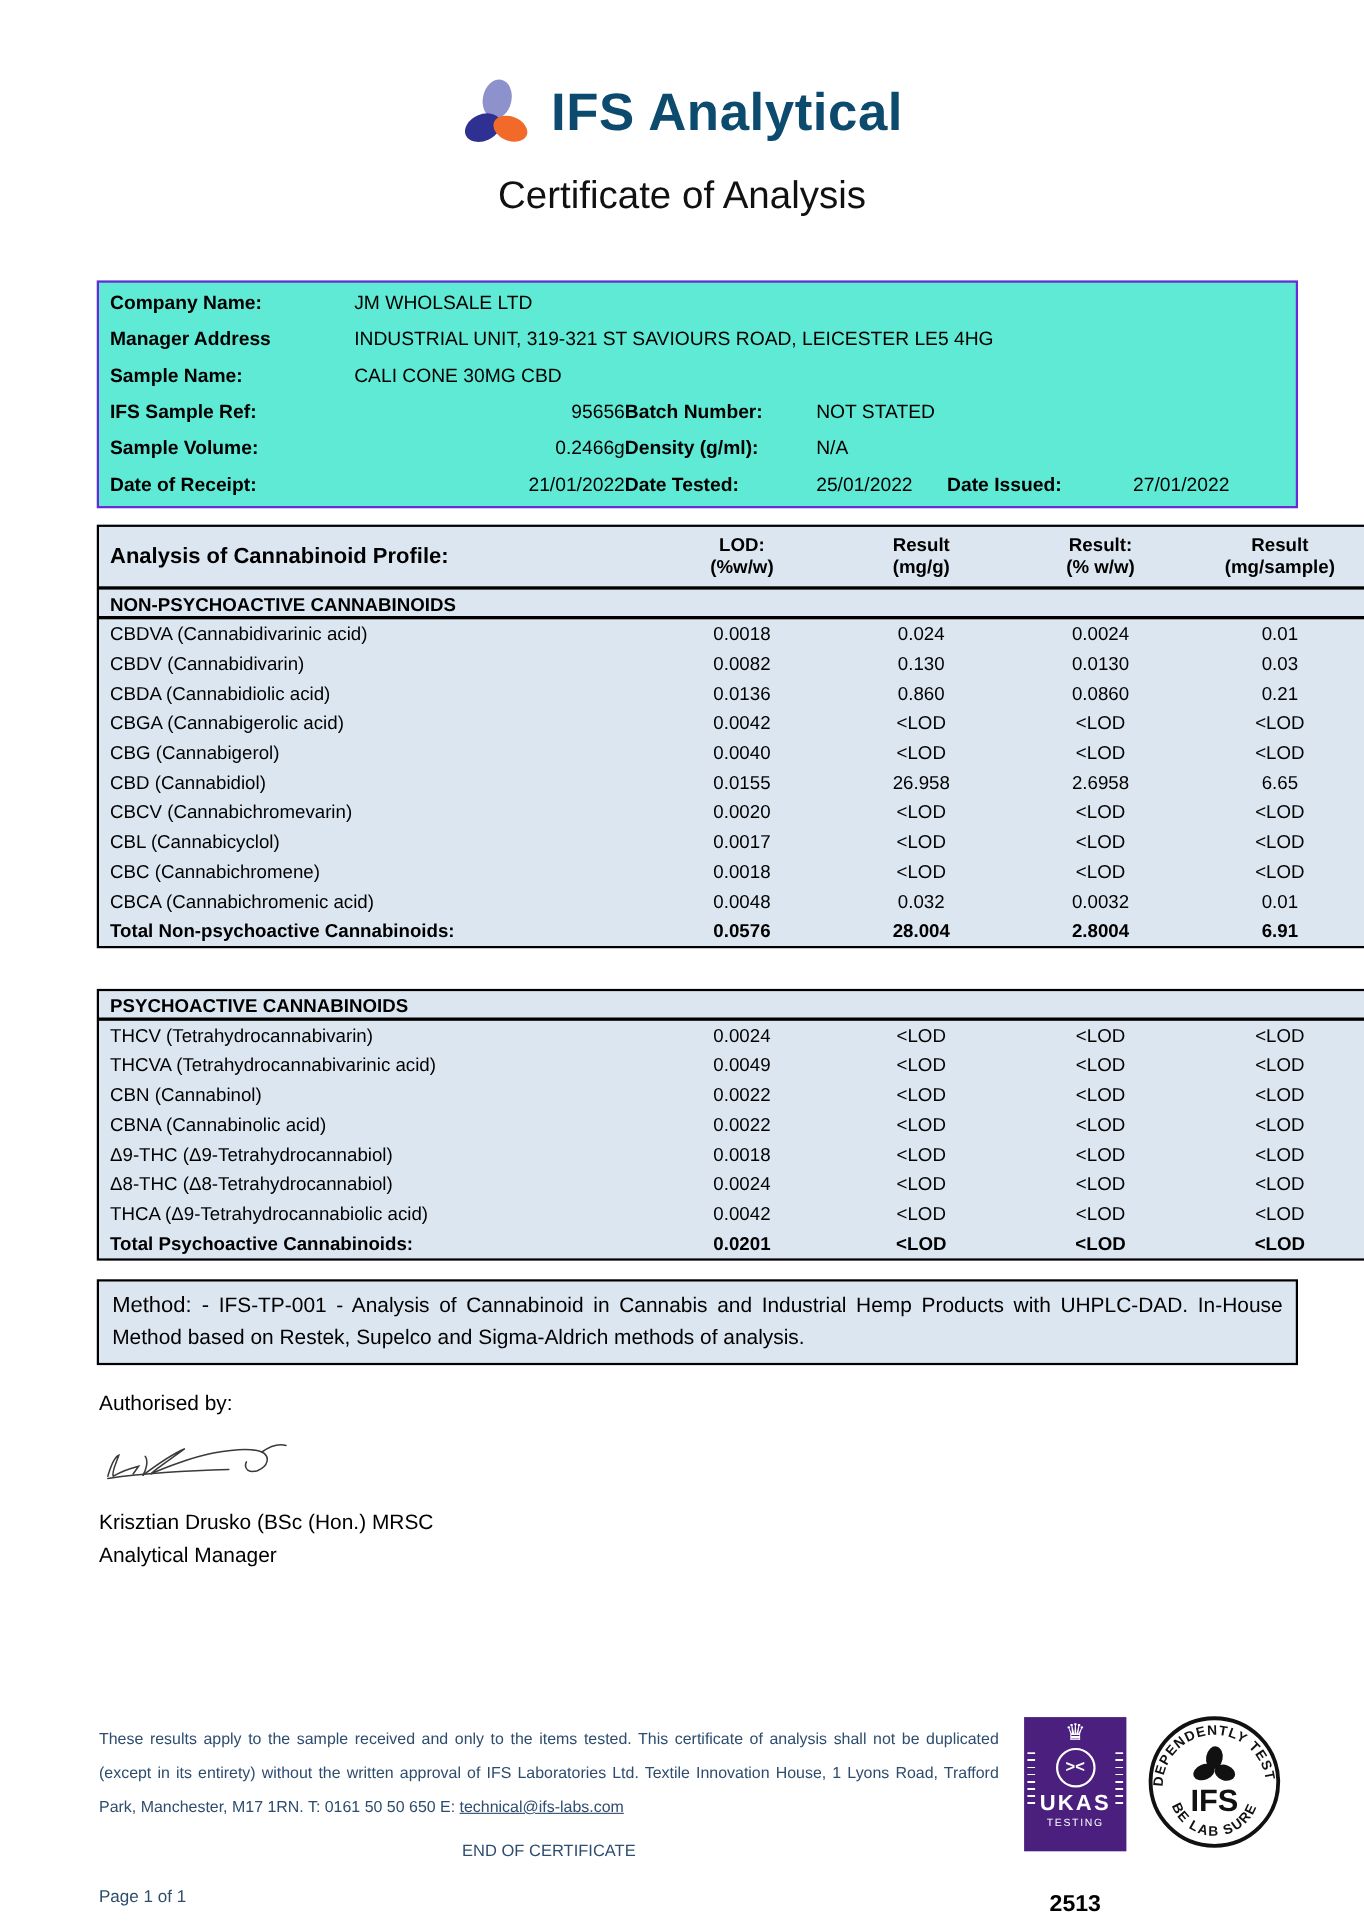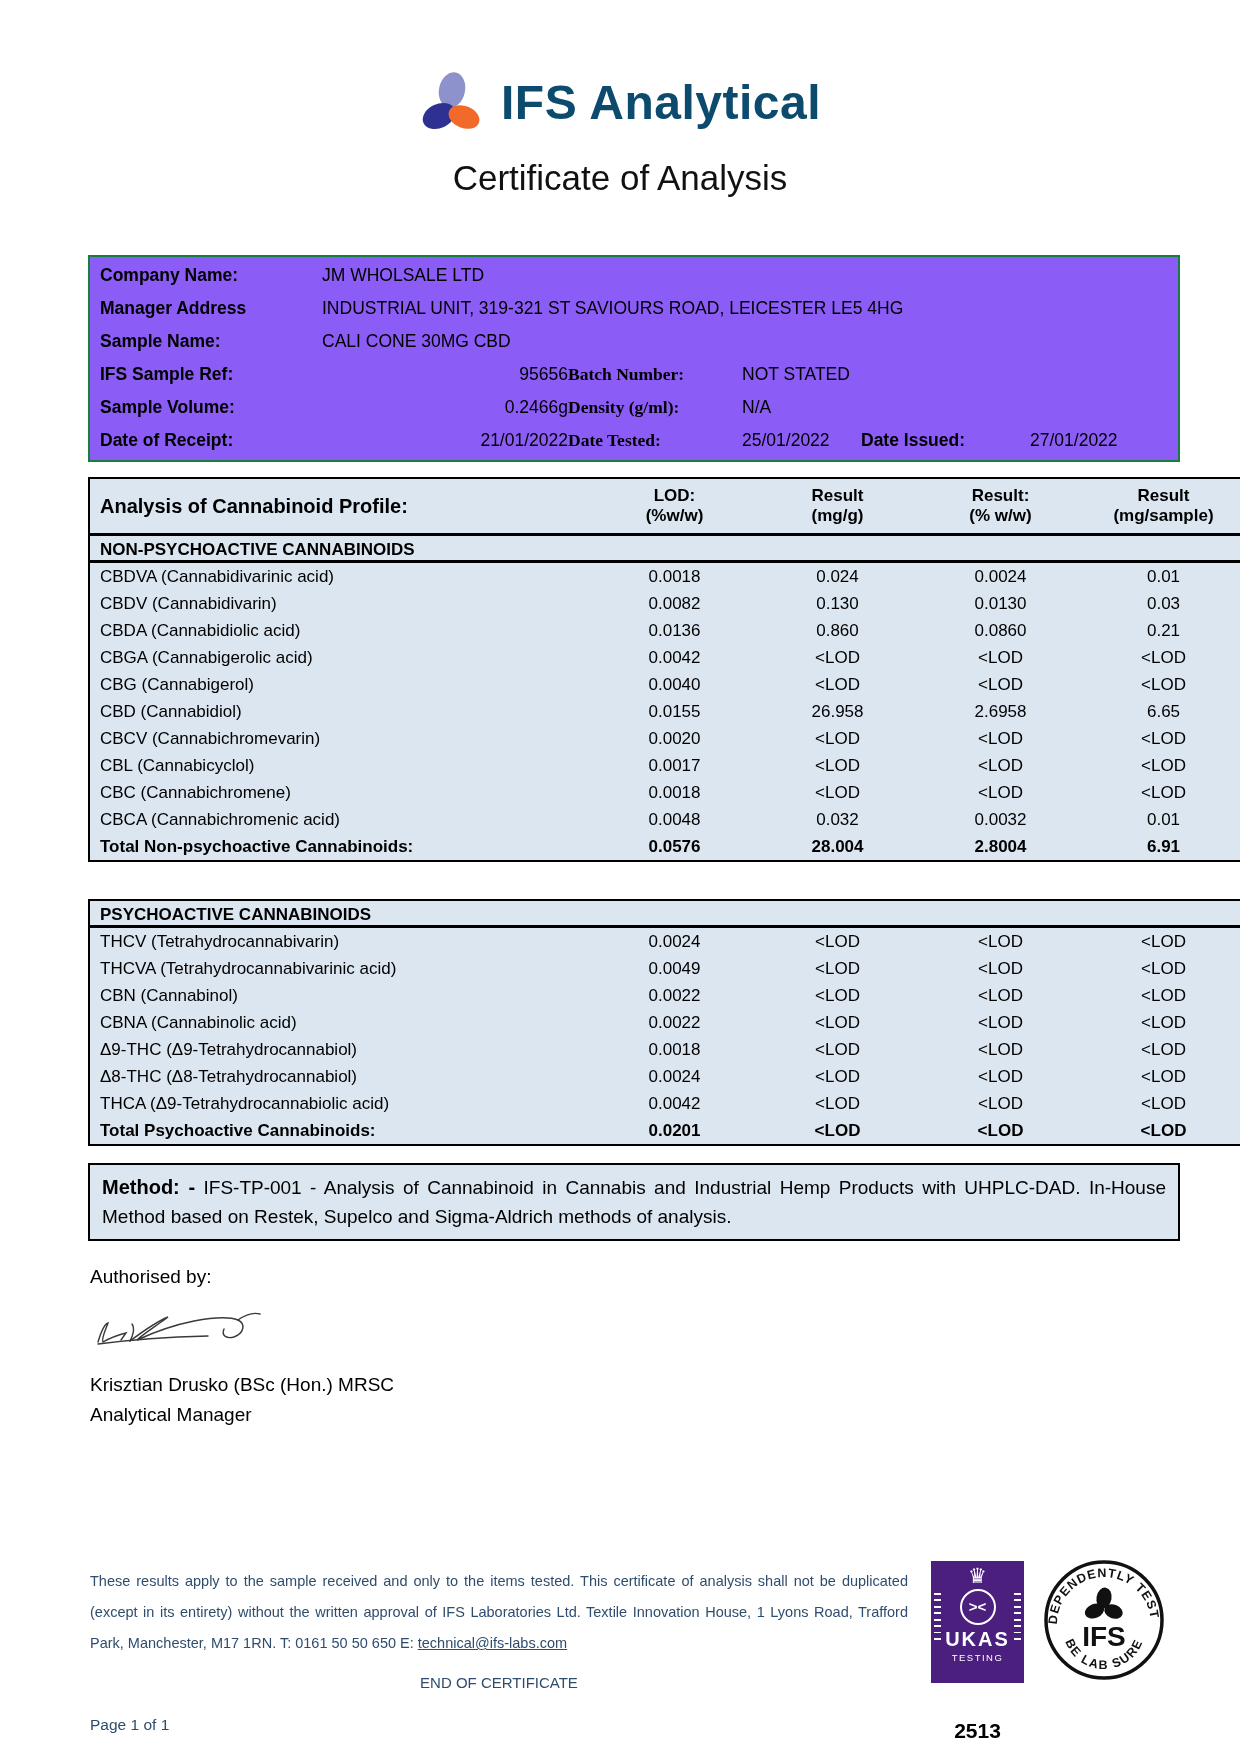--- a/index.html
+++ b/index.html
@@ -5,44 +5,44 @@
   * { margin:0; padding:0; box-sizing:border-box; }
   html,body { background:#fff; }
   body { width:1240px; height:1754px; font-family:"Liberation Sans", sans-serif; color:#000; position:relative; overflow:hidden; }
 
   
   .logo-row { position:absolute; top:68px; left:0; width:100%; display:flex; justify-content:center; align-items:center; gap:16px; }
   .logo-text { font-size:48px; font-weight:bold; color:#0c4a6e; letter-spacing:0.5px; }
   .doc-title { position:absolute; top:158px; left:0; width:100%; text-align:center; font-size:35px; font-weight:400; color:#111; }
 
   
-  .info-table { position:absolute; top:255px; left:88px; width:1092px; background:#8b5cf6; border:2px solid #15803d; padding:2px 0 3px 0; }
+  .info-table { position:absolute; top:255px; left:88px; width:1092px; background:#5eead4; border:2px solid #6d28d9; padding:2px 0 3px 0; }
   .irow { display:flex; height:33px; line-height:33px; font-size:17.5px; padding-left:10px; }
   .ilabel { font-weight:bold; }
   .l1 { width:222px; } .v1 { width:246px;text-align:right; }
-  .l2 { width:174px;font-family:Liberation Serif, serif; } .v2 { width:119px; }
+  .l2 { width:174px; } .v2 { width:119px; }
   .l3 { width:169px; }
   .v-last { flex:1; }
 
   
   .atable { position:absolute; left:88px; width:1159px; background:#dce6f1; border:2px solid #000; }
   #table1 { top:477px; }
   #table2 { top:899px; }
   .thead { display:flex; height:57px; border-bottom:3px solid #000; }
   .thead-title { flex:1; display:flex; align-items:center; padding-left:10px; font-size:20px; font-weight:bold; }
   .thead .hcol { width:163px; flex-shrink:0; display:flex; flex-direction:column; justify-content:center; text-align:center; font-weight:bold; font-size:17px; line-height:20px; }
   .sec { font-weight:bold; font-size:17px; padding-left:10px; height:27px; line-height:27px; border-bottom:3px solid #000; }
   .trow { display:flex; height:27px; line-height:27px; font-size:17px; }
   .tname { flex:1; padding-left:10px; }
   .tcol { width:163px; flex-shrink:0; text-align:center; }
   .total { font-weight:bold; }
 
   
   .method-box { position:absolute; top:1163px; left:88px; width:1092px; background:#dce6f1; border:2px solid #000; padding:8px 12px; font-size:19px; line-height:29px; text-align:justify; }
-  .method-label { font-weight:bold; font-size:20px; }
+  .method-label { font-weight:normal; font-size:20px; }
 
   
   .auth-heading { position:absolute; top:1266px; left:90px; font-size:19px; }
   .signature { position:absolute; top:1296px; left:88px; }
   .auth-name { position:absolute; top:1370px; left:90px; font-size:19px; line-height:30px; }
 
   
   .disclaimer { position:absolute; top:1566px; left:90px; width:818px; font-size:14.5px; line-height:31px; color:#2e4d6e; text-align:justify; }
   .email-link { color:#2e4d6e; text-decoration:underline; }
   .end-cert { position:absolute; top:1674px; left:90px; width:818px; text-align:center; font-size:15px; color:#2e4d6e; }

